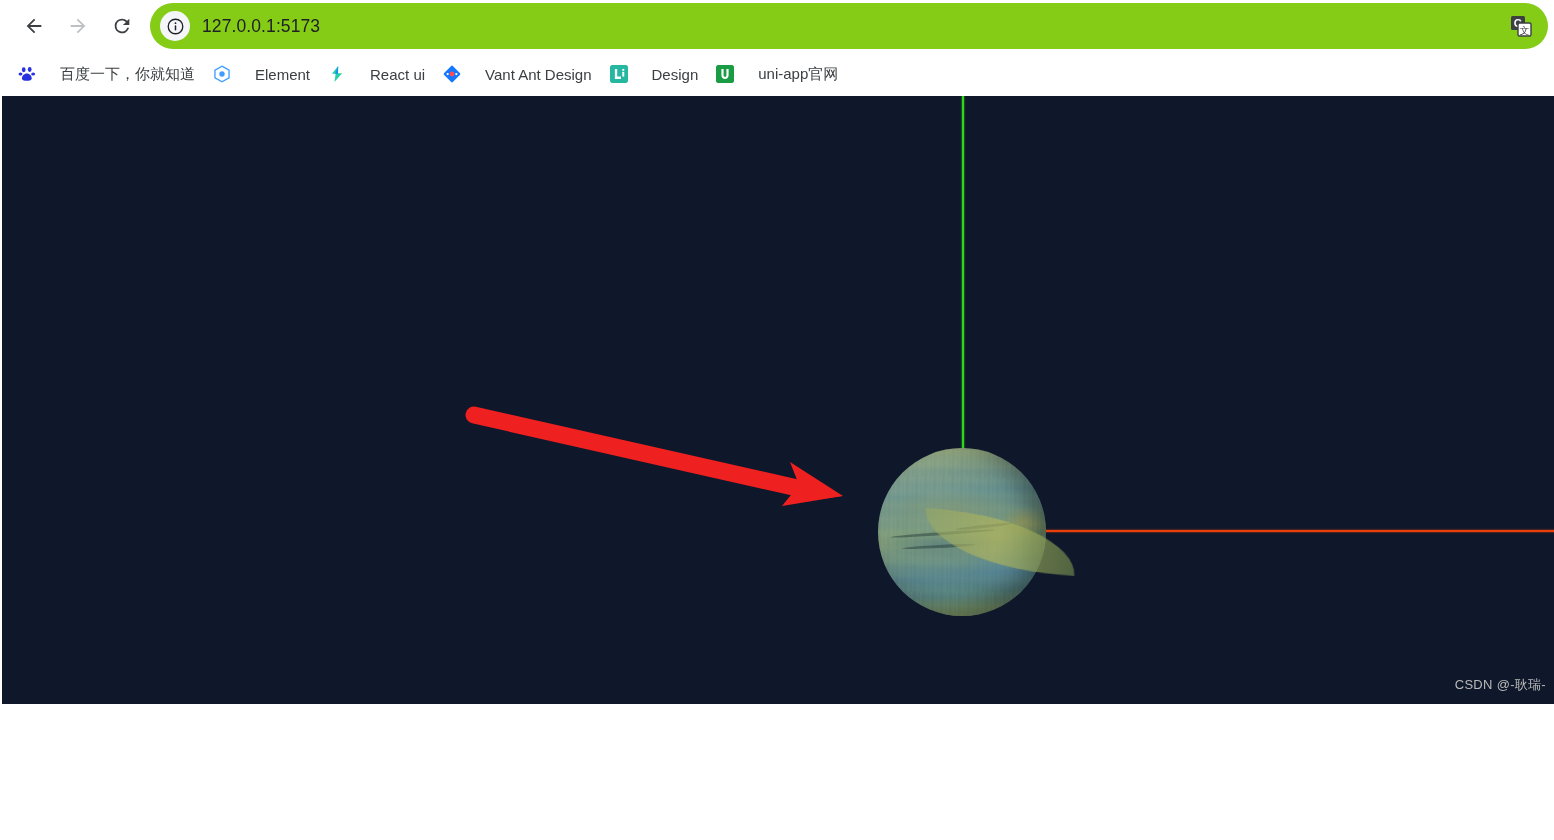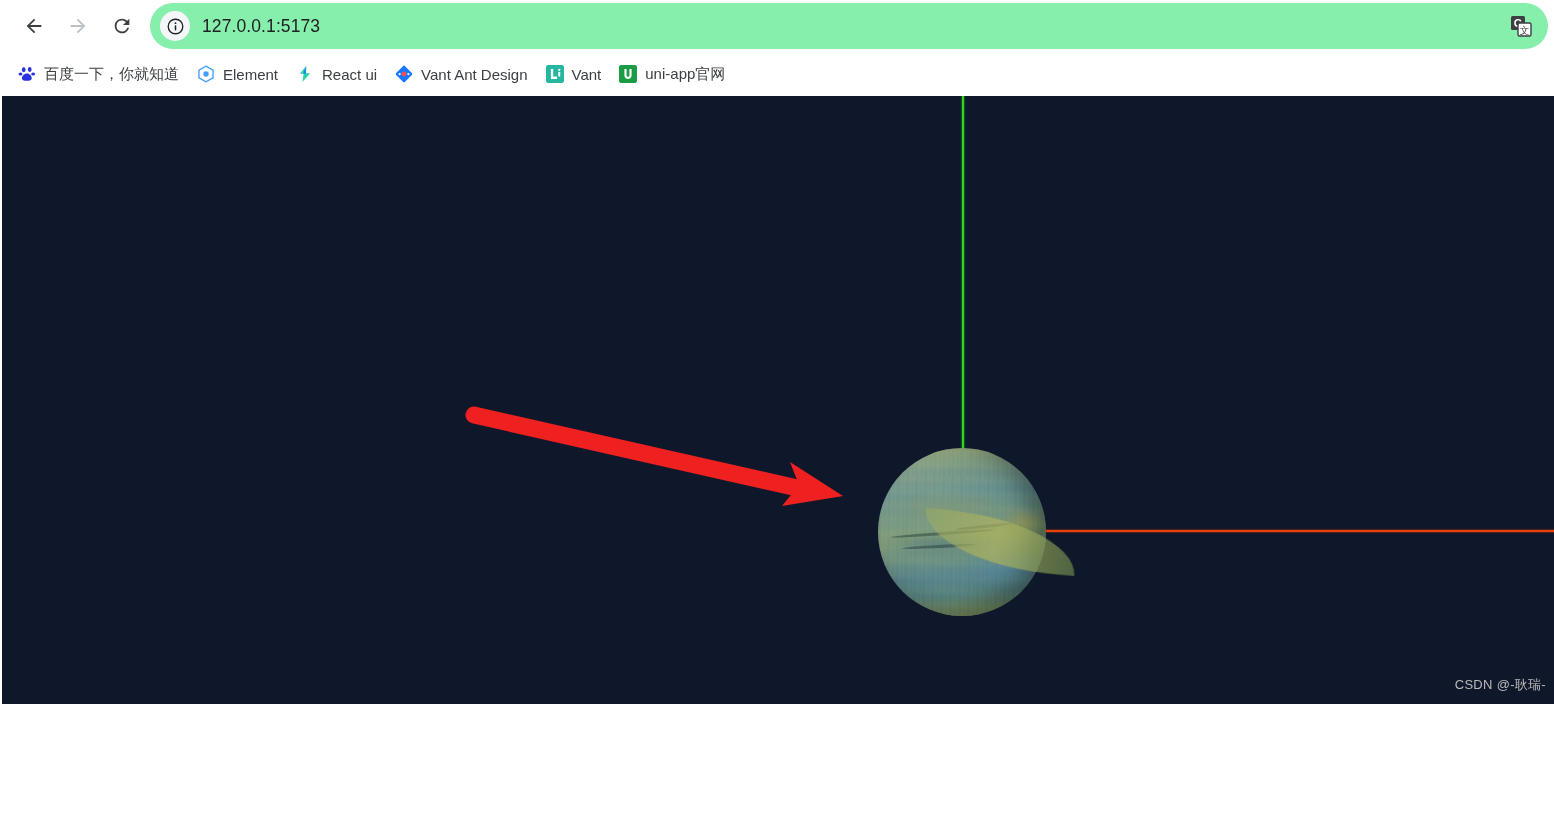--- a/index.html
+++ b/index.html
@@ -23,21 +23,21 @@
     width:34px; height:34px; margin:0 5px;
     display:flex; align-items:center; justify-content:center;
     border-radius:50%;
     flex:0 0 auto;
   }
   .nav-btn svg { display:block; }
 
   .omnibox {
     position:absolute;
     left:150px; right:6px; top:3px; height:46px;
-    background:#86efac;
+    background:#84cc16;
     border-radius:23px;
     display:flex; align-items:center;
     padding:0 8px 0 10px;
   }
   .site-info {
     width:30px; height:30px; border-radius:50%;
     background:#f5f6fa;
     display:flex; align-items:center; justify-content:center;
     flex:0 0 auto;
     margin-right:12px;
@@ -62,21 +62,21 @@
     background:#ffffff;
     display:flex; align-items:center;
     padding:0 10px;
     gap:2px;
   }
   .bm {
     display:flex; align-items:center;
     height:30px;
     padding:0 8px;
     border-radius:6px;
-    gap:8px;
+    gap:24px;
     white-space:nowrap;
   }
   .bm-ico {
     width:18px; height:18px;
     flex:0 0 auto;
     display:flex; align-items:center; justify-content:center;
     font-size:12px; font-weight:bold; color:#fff;
     border-radius:3px;
     overflow:hidden;
   }
@@ -298,21 +298,21 @@
 
     <div class="bm">
       <span class="bm-ico ico-layui">
         <svg width="18" height="18" viewBox="0 0 24 24">
           <rect x="0" y="0" width="24" height="24" rx="3" fill="#25b7a0"></rect>
           <path d="M6.5 5.2h3.1v10.2h5.0v3.2H6.5z" fill="#ffffff"></path>
           <rect x="16.4" y="5.2" width="2.6" height="2.6" fill="#ffffff"></rect>
           <rect x="16.4" y="9.2" width="2.6" height="6.2" fill="#ffffff"></rect>
         </svg>
       </span>
-      <span class="bm-label">Vant</span>
+      <span class="bm-label">Design</span>
     </div>
 
     <div class="bm">
       <span class="bm-ico ico-uniapp">
         <svg width="18" height="18" viewBox="0 0 24 24">
           <rect x="0" y="0" width="24" height="24" rx="2" fill="#1a9c44"></rect>
           <path d="M7.2 5.4h2.9v8.2c0 1.3.9 2.1 1.9 2.1s1.9-.8 1.9-2.1V5.4h2.9v8.4c0 3-2.1 4.9-4.8 4.9s-4.8-1.9-4.8-4.9z" fill="#ffffff"></path>
         </svg>
       </span>
       <span class="bm-label">uni-app官网</span>

